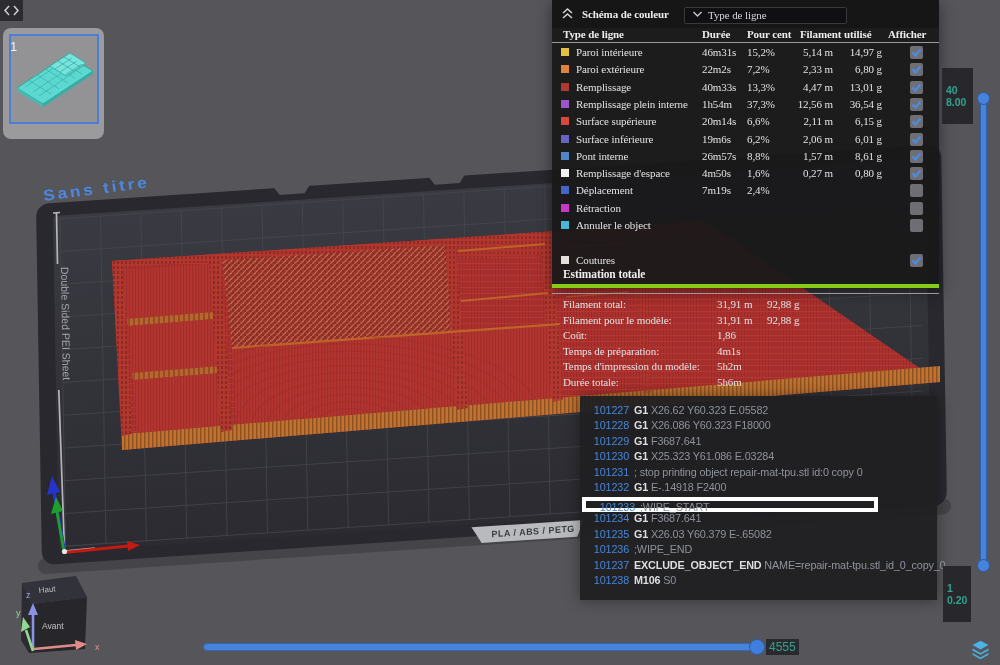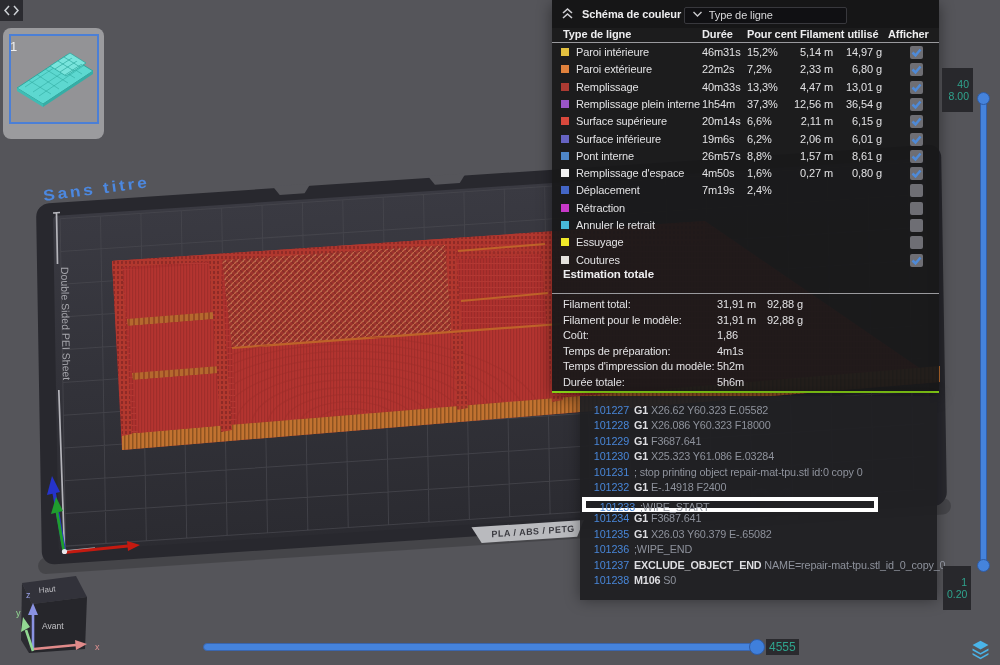--- a/index.html
+++ b/index.html
@@ -13,23 +13,23 @@
     color:#C8C8CC; font-size:13px; text-align:center; line-height:19px; letter-spacing:1px; }
 
   
   #thumb { position:absolute; left:3px; top:28px; width:101px; height:111px;
     background:#9B9B9E; border-radius:8px; }
   #thumb .inner { position:absolute; left:6px; top:6px; width:90px; height:90px;
     border:2px solid #4B7FD6; background:#939396; }
   #thumb .num { position:absolute; left:7px; top:11px; color:#F0F0F0; font-size:13px; }
 
   
-  #panel { position:absolute; left:552px; top:0; width:387px; height:393px;
+  #panel { position:absolute; left:552px; top:0; width:387px; height:288px;
     background:rgba(24,24,26,0.94); color:#E2E2E4; font-size:11px; letter-spacing:-0.1px;
-    border-bottom:2px solid #84cc16; box-shadow:0 4px 14px rgba(0,0,0,0.45); }
+    border-bottom:4px solid #84cc16; box-shadow:0 4px 14px rgba(0,0,0,0.45);font-family:Liberation Serif, serif; }
   #panel .titlebar { position:absolute; left:0; top:0; width:100%; height:28px; background:rgba(14,14,16,0.4);}
   #panel .title { position:absolute; left:30px; top:8px; font-weight:bold; font-size:11px; color:#EDEDEF; }
   #panel .dropdown { position:absolute; left:132px; top:7px; width:163px; height:17px;
     background:#101013; border:1px solid #38383D; border-radius:2px; color:#D8D8DA; font-size:11px;
     line-height:15px; padding-left:7px; }
   #panel .hdr { position:absolute; font-weight:bold; font-size:11px; color:#EDEDEF; top:28px; }
   #panel .sepline { position:absolute; left:0; width:100%; height:1px; background:#9A9A9E; }
   .prow { position:absolute; left:0; width:100%; height:17px; }
   .prow .sw { position:absolute; left:9px; top:4px; width:8px; height:8px; }
   .prow .lbl { position:absolute; left:24px; top:2px; }
@@ -54,21 +54,21 @@
   .gl b { color:#DEDEE2; font-weight:bold; }
   .gl .arg { color:#8E929C; }
   .gl.sel { border:4px solid #ffffff; left:2px; width:296px; }
 
   
   #vtrack { position:absolute; left:980px; top:97px; width:7px; height:470px;
     background:#4583DC; border-radius:3px; border:1px solid #335FA8; }
   .vhandle { position:absolute; width:13px; height:13px; border-radius:50%;
     background:#4583DC; border:1px solid #2F5CA5; }
   .badge { position:absolute; background:#28282C; color:#2FA38D; font-size:10.5px;
-    text-align:right; padding:10px 4px; line-height:12px; }
+    text-align:left; padding:16px 4px; line-height:12px;font-weight:bold; }
   #htrack { position:absolute; left:203px; top:643px; width:556px; height:8px;
     background:#4583DC; border-radius:4px; border:1px solid #3A66AE; }
   #hhandle { position:absolute; left:749px; top:639px; width:16px; height:16px;
     border-radius:50%; background:#3F7FDB; border:1px solid #2F5CA5; }
   #hbadge { position:absolute; left:766px; top:639px; background:#2A2A2E; color:#2FA38D;
     font-size:12px; padding:1px 3px; }
 </style>
 </head>
 <body>
 <div id="stage">
@@ -328,30 +328,21 @@
         <span class="sw" style="background:#C838C8"></span>
         <span class="lbl">Rétraction</span>
         <span class="du"></span>
         <span class="pc"></span>
         <span class="fm"></span>
         <span class="fg"></span>
         <span class="cb"></span>
       </div>
     <div class="prow" style="top:217.0px">
         <span class="sw" style="background:#48B8D8"></span>
-        <span class="lbl">Annuler le retrait</span>
-        <span class="du"></span>
-        <span class="pc"></span>
-        <span class="fm"></span>
-        <span class="fg"></span>
-        <span class="cb"></span>
-      </div>
-    <div class="prow" style="top:234.3px">
-        <span class="sw" style="background:#F0E828"></span>
-        <span class="lbl">Essuyage</span>
+        <span class="lbl">Annuler le object</span>
         <span class="du"></span>
         <span class="pc"></span>
         <span class="fm"></span>
         <span class="fg"></span>
         <span class="cb"></span>
       </div>
     <div class="prow" style="top:251.6px">
         <span class="sw" style="background:#E4E0DC"></span>
         <span class="lbl">Coutures</span>
         <span class="du"></span>

